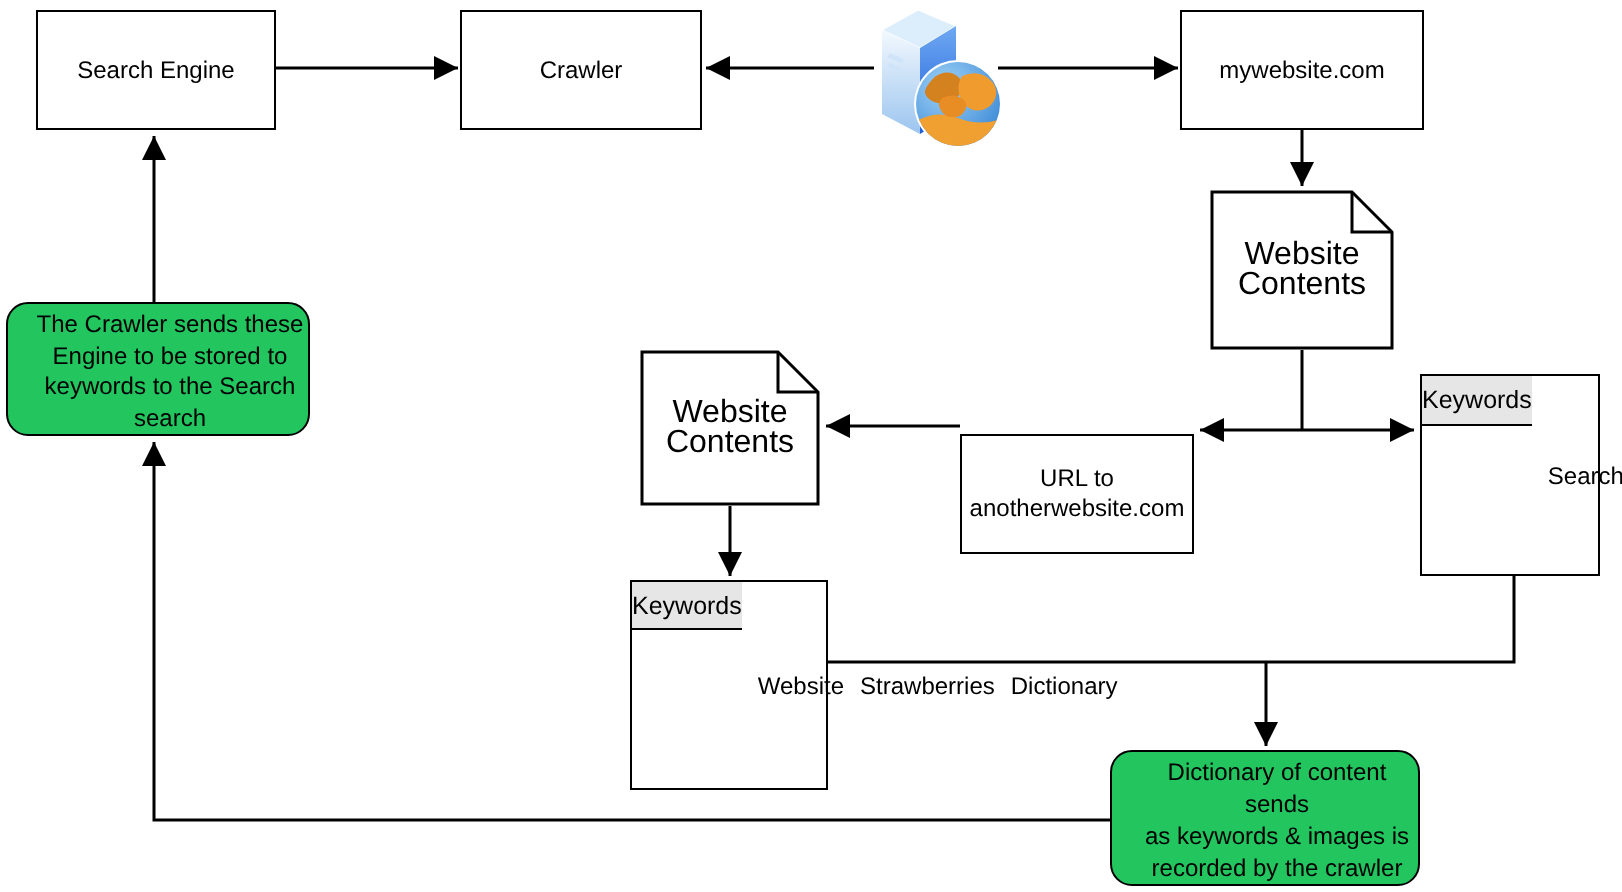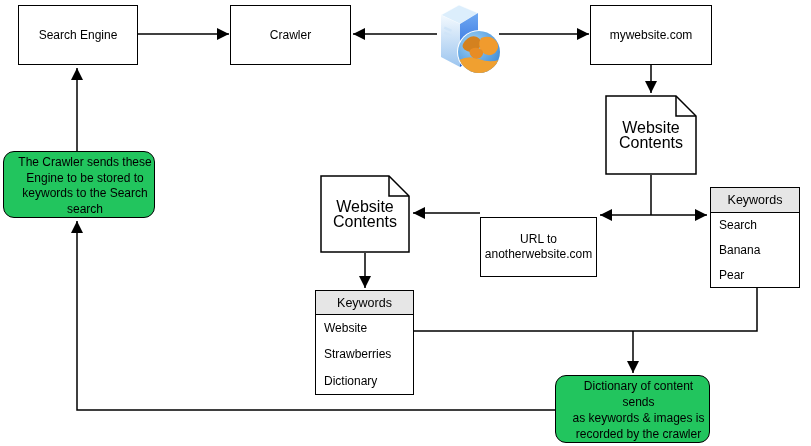--- a/index.html
+++ b/index.html
@@ -52,21 +52,21 @@
     transform: translateY(-50%);
     text-align: center;
     font-size: 16px;
     line-height: 15px;
     color: #000000;
   }
   .kw-table {
     background: #ffffff;
     border: 1.5px solid #000000;
     display: flex;
-    flex-direction: column;
+    flex-direction: row;
     z-index: 2;
   }
   .kw-header {
     background: #e6e6e6;
     border-bottom: 1.5px solid #000000;
     display: flex;
     align-items: center;
     justify-content: center;
     font-size: 12.5px;
     color: #000000;

